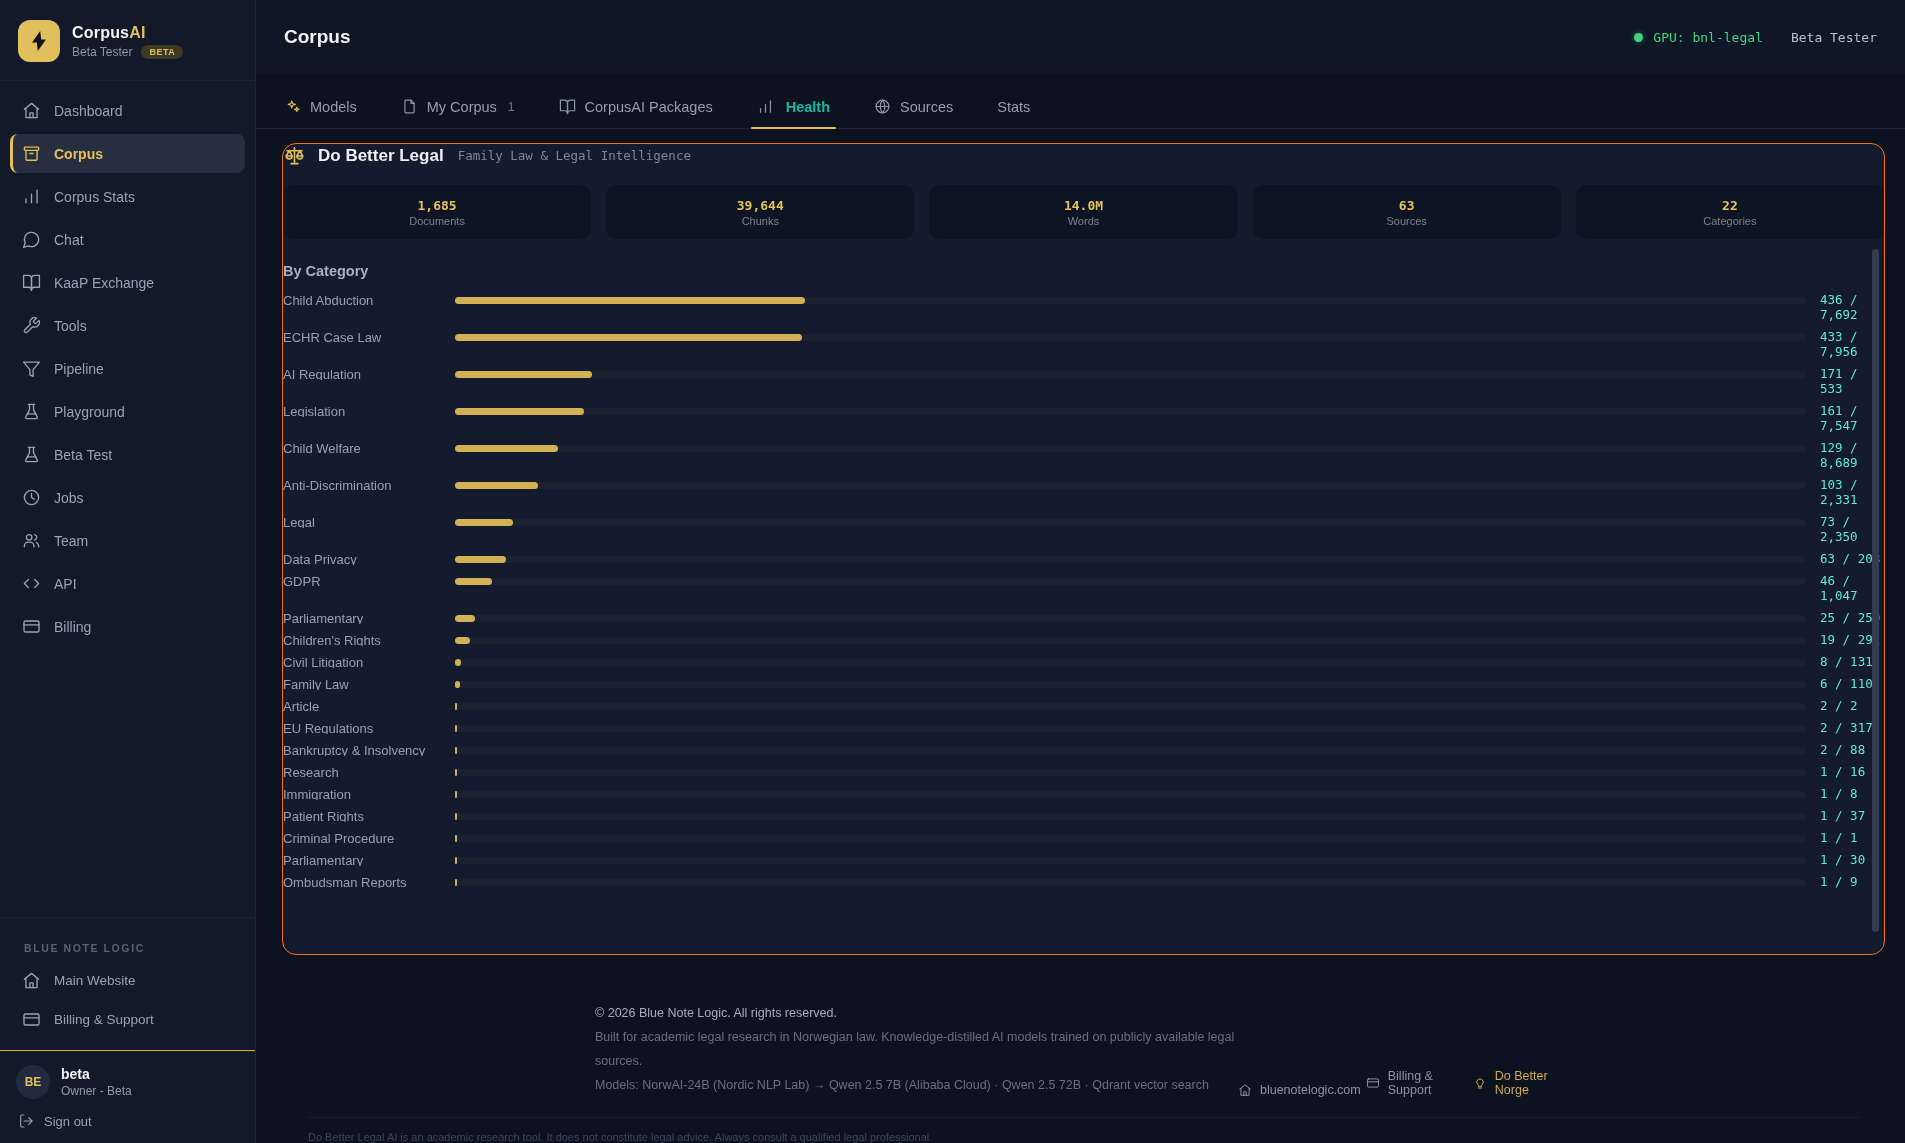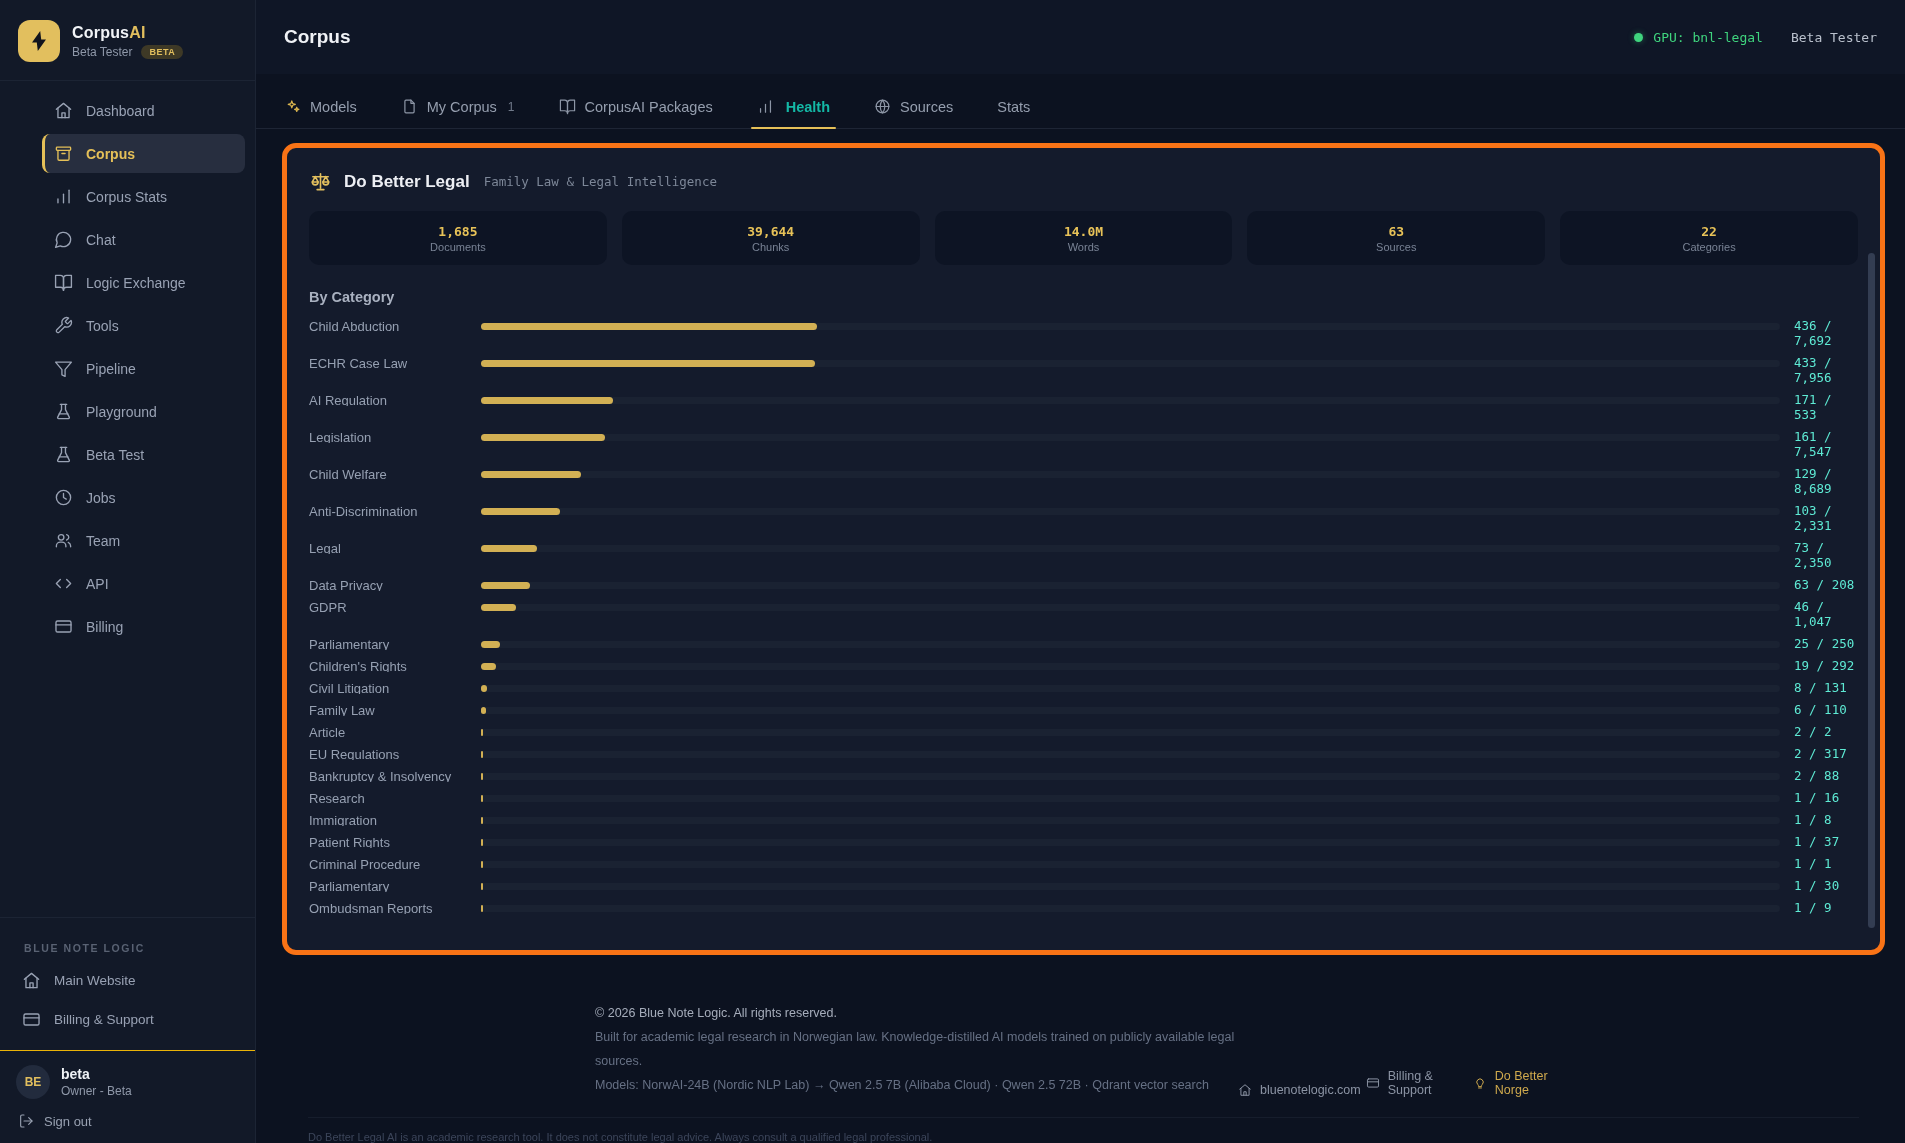--- a/index.html
+++ b/index.html
@@ -10,21 +10,21 @@
   
   .sidebar { width:256px; flex:none; background:#121928; border-right:1px solid #1c2434; display:flex; flex-direction:column; }
   .brand { display:flex; gap:12px; padding:20px 18px 14px; align-items:center; }
   .brand-logo { width:42px; height:42px; flex:none; border-radius:12px; background:#e2bf5e; color:#11141d; display:flex; align-items:center; justify-content:center; }
   .brand-logo svg { width:24px; height:24px; }
   .brand-name { font-size:16px; font-weight:bold; color:#f2f4f8; letter-spacing:.2px; }
   .accent-text { color:#e2bf5e; }
   .brand-sub { font-size:12px; color:#8f98a9; display:flex; gap:9px; align-items:center; margin-top:3px; }
   .beta-badge { background:#3e3926; color:#e2bf5e; font-size:9px; font-weight:bold; padding:2px 8px; border-radius:8px; letter-spacing:.5px; }
   .side-divider { border-top:1px solid #1c2434; margin:4px 0 10px; }
-  .nav { padding:0 10px; display:flex; flex-direction:column; gap:4px;margin-left:32px; }
+  .nav { padding:0 10px; display:flex; flex-direction:column; gap:4px; }
   .nav-item { display:flex; align-items:center; gap:13px; padding:10px 12px; border-radius:8px; color:#99a2b4; font-size:14px; cursor:pointer; }
   .nav-item svg { width:19px; height:19px; flex:none; }
   .nav-item.active { background:#272e3f; color:#e5c058; border-left:3px solid #e5c058; padding-left:9px; font-weight:bold; }
   .side-bottom { margin-top:auto; }
   .org-label { font-size:10.5px; letter-spacing:1.6px; color:#596273; padding:14px 24px 8px; font-weight:bold; }
   .org-items { padding:0 10px; display:flex; flex-direction:column; gap:2px; }
   .org-items .nav-item { font-size:13.5px; padding:9px 12px; }
   .user-block { border-top:1px solid #eab308; margin-top:12px; padding:14px 16px 4px; display:flex; gap:11px; align-items:center; }
   .avatar { width:34px; height:34px; flex:none; border-radius:50%; background:#222b3d; color:#e2bf5e; font-weight:bold; font-size:12px; display:flex; align-items:center; justify-content:center; }
   .user-name { font-size:14px; font-weight:bold; color:#eef1f5; line-height:15px; }
@@ -43,21 +43,21 @@
 
   .tabs { display:flex; align-items:flex-end; gap:44px; padding:24px 28px 0; border-bottom:1px solid #1e2535; }
   .tab { display:flex; gap:9px; align-items:center; color:#959eae; font-size:14.5px; padding-bottom:13px; position:relative; cursor:pointer; white-space:nowrap; }
   .tab svg { width:17px; height:17px; color:#8d96a6; }
   .tab.icon-accent svg { color:#d9b44e; }
   .tab.active { color:#14b8a6; font-weight:bold;gap:12px; }
   .tab.active::after { content:""; position:absolute; left:-6px; right:-6px; bottom:-1px; height:2.5px; background:#e5c058; border-radius:2px; }
   .tab-badge { font-size:12px; color:#717a8a; margin-left:2px; font-weight:normal; }
 
   .content { padding:14px 20px 0 26px; }
-  .card { background:#141b2c; border:5px solid #f97316; border-radius:14px; padding:22px; height:812px; position:relative; overflow:hidden; }
+  .card { background:#141b2c; border:1px solid #f97316; border-radius:14px; height:812px; position:relative; overflow:hidden; }
   .scrollbar-thumb { position:absolute; right:5px; top:105px; bottom:22px; width:7px; border-radius:4px; background:#333d52; }
 
   .corpus-head { display:flex; align-items:center; gap:12px; }
   .corpus-icon { color:#e2bf5e; }
   .corpus-icon svg { width:23px; height:23px; }
   .corpus-title { font-size:17px; font-weight:bold; color:#edeff4; }
   .corpus-sub { font-family:"DejaVu Sans Mono",monospace; font-size:12.5px; color:#7d8798; margin-left:2px; }
 
   .stats { display:grid; grid-template-columns:repeat(5,1fr); gap:15px; margin-top:18px; }
   .stat-card { background:#0d1424; border-radius:10px; height:54px; display:flex; flex-direction:column; align-items:center; justify-content:center; gap:2px; }
@@ -144,21 +144,21 @@
         </span>
         <span>Chat</span>
       </div>
       <div class="nav-item">
         <span>
           <svg viewBox="0 0 24 24" fill="none" stroke="currentColor" stroke-width="1.7" stroke-linecap="round" stroke-linejoin="round">
             <path d="M12 7a4 4 0 0 0-4-4H2v15h6a4 4 0 0 1 4 4z"></path>
             <path d="M12 7a4 4 0 0 1 4-4h6v15h-6a4 4 0 0 0-4 4z"></path>
           </svg>
         </span>
-        <span>Logic Exchange</span>
+        <span>KaaP Exchange</span>
       </div>
       <div class="nav-item">
         <span>
           <svg viewBox="0 0 24 24" fill="none" stroke="currentColor" stroke-width="1.7" stroke-linecap="round" stroke-linejoin="round">
             <path d="M14.7 6.3a1 1 0 0 0 0 1.4l1.6 1.6a1 1 0 0 0 1.4 0l3.77-3.77a6 6 0 0 1-7.94 7.94l-6.91 6.91a2.12 2.12 0 0 1-3-3l6.91-6.91a6 6 0 0 1 7.94-7.94l-3.76 3.76z"></path>
           </svg>
         </span>
         <span>Tools</span>
       </div>
       <div class="nav-item">

